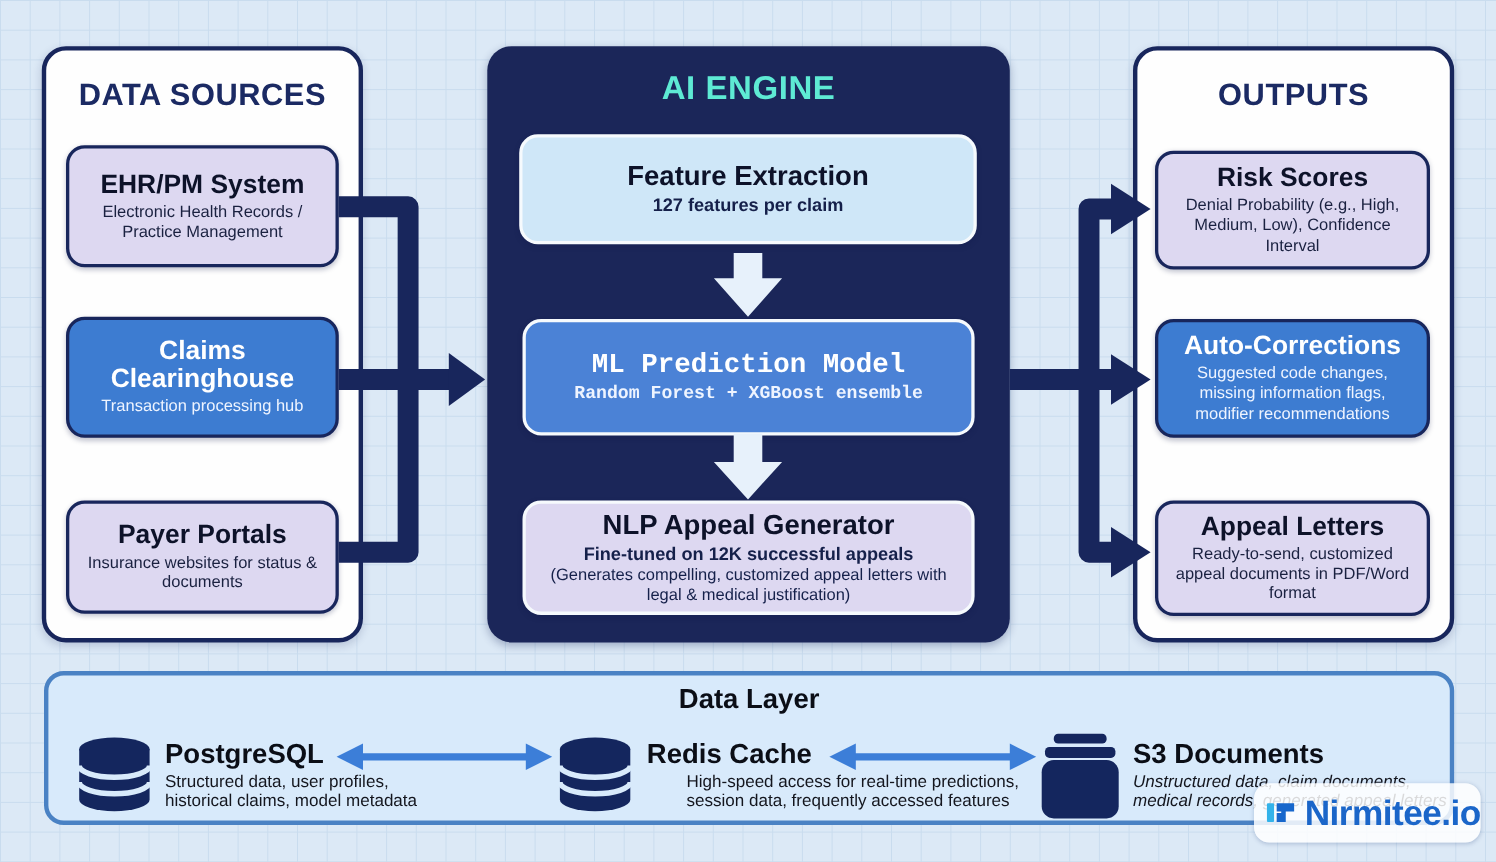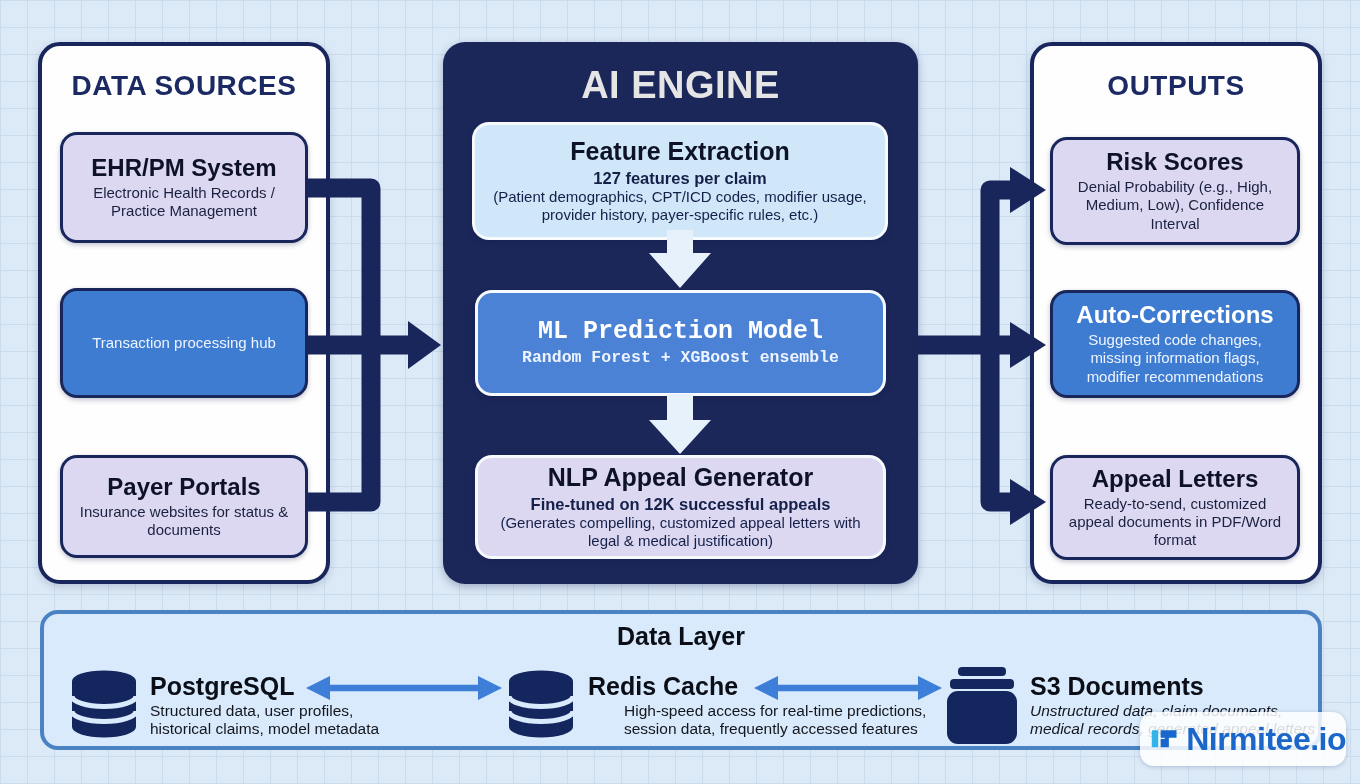--- a/index.html
+++ b/index.html
@@ -33,21 +33,21 @@
   }
   .panel-title{
     position:absolute;
     width:100%;
     text-align:center;
     font-weight:700;
     letter-spacing:.5px;
     color:#1b2a63;
     font-size:28px;
   }
-  .panel-title.light{color:#e5e5e5;font-size:38px;}
+  .panel-title.light{color:#5eead4;font-size:30px;}
   .node{
     position:absolute;
     box-sizing:border-box;
     border-radius:17px;
     text-align:center;
     display:flex;
     flex-direction:column;
     justify-content:center;
     align-items:center;
     padding:6px 10px;
@@ -144,32 +144,32 @@
   </div>
 
   <div class="panel" style="left:40px;top:610px;width:1282px;height:140px;background:#d8eafb;border:4px solid #4a82c4;border-radius:18px;"></div>
 
   <div class="node lavender" style="left:60px;top:132px;width:248px;height:111px;">
     <div class="t">EHR/PM System</div>
     <div class="s">Electronic Health Records / Practice Management</div>
   </div>
 
   <div class="node bluebox whitetext" style="left:60px;top:288px;width:248px;height:110px;">
+    <div class="t">Claims Clearinghouse</div>
     <div class="s">Transaction processing hub</div>
   </div>
 
   <div class="node lavender" style="left:60px;top:455px;width:248px;height:103px;">
     <div class="t">Payer Portals</div>
     <div class="s">Insurance websites for status &amp; documents</div>
   </div>
 
-  <div class="node lightblue ai-node" style="left:472px;top:122px;width:416px;height:118px;">
+  <div class="node lightblue ai-node" style="left:472px;top:122px;width:416px;height:100px;">
     <div class="t">Feature Extraction</div>
     <div class="hl">127 features per claim</div>
-    <div class="d">(Patient demographics, CPT/ICD codes, modifier usage, provider history, payer-specific rules, etc.)</div>
   </div>
 
   <div class="node mlblue whitetext ai-node" style="left:475px;top:290px;width:411px;height:106px;">
     <div class="t">ML Prediction Model</div>
     <div class="hl">Random Forest + XGBoost ensemble</div>
   </div>
 
   <div class="node nlp ai-node" style="left:475px;top:455px;width:411px;height:104px;">
     <div class="t">NLP Appeal Generator</div>
     <div class="hl">Fine-tuned on 12K successful appeals</div>

